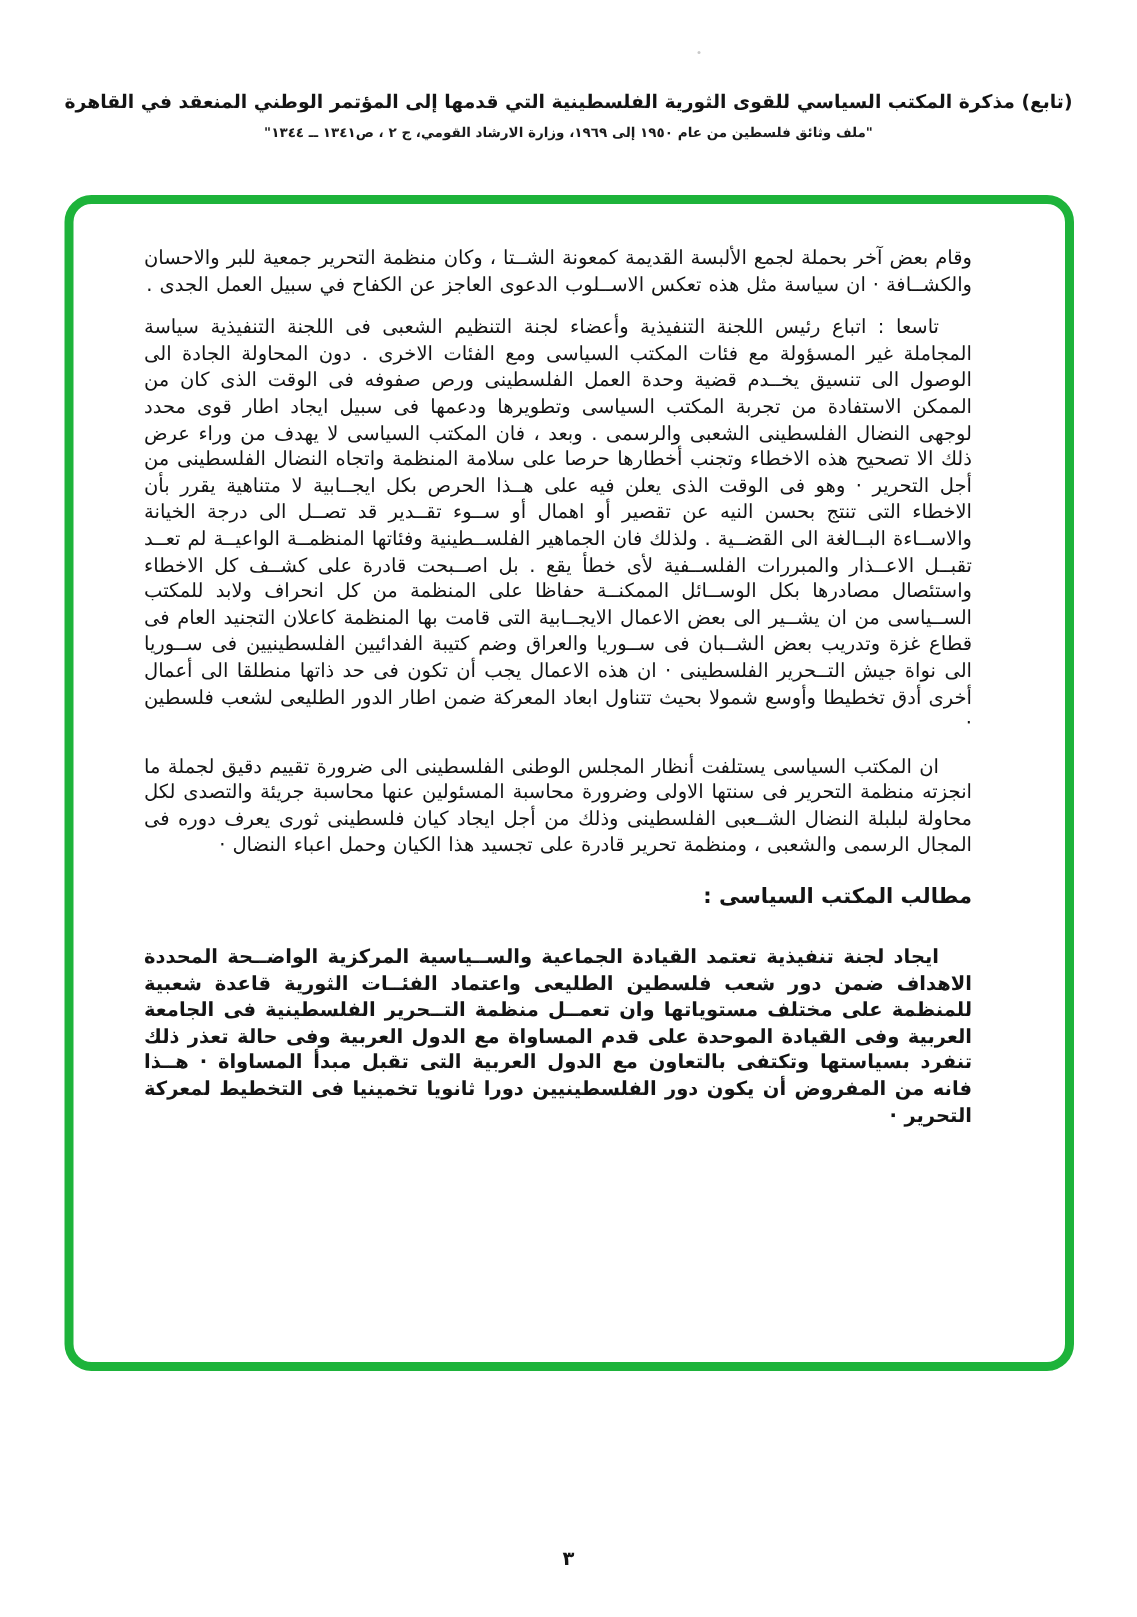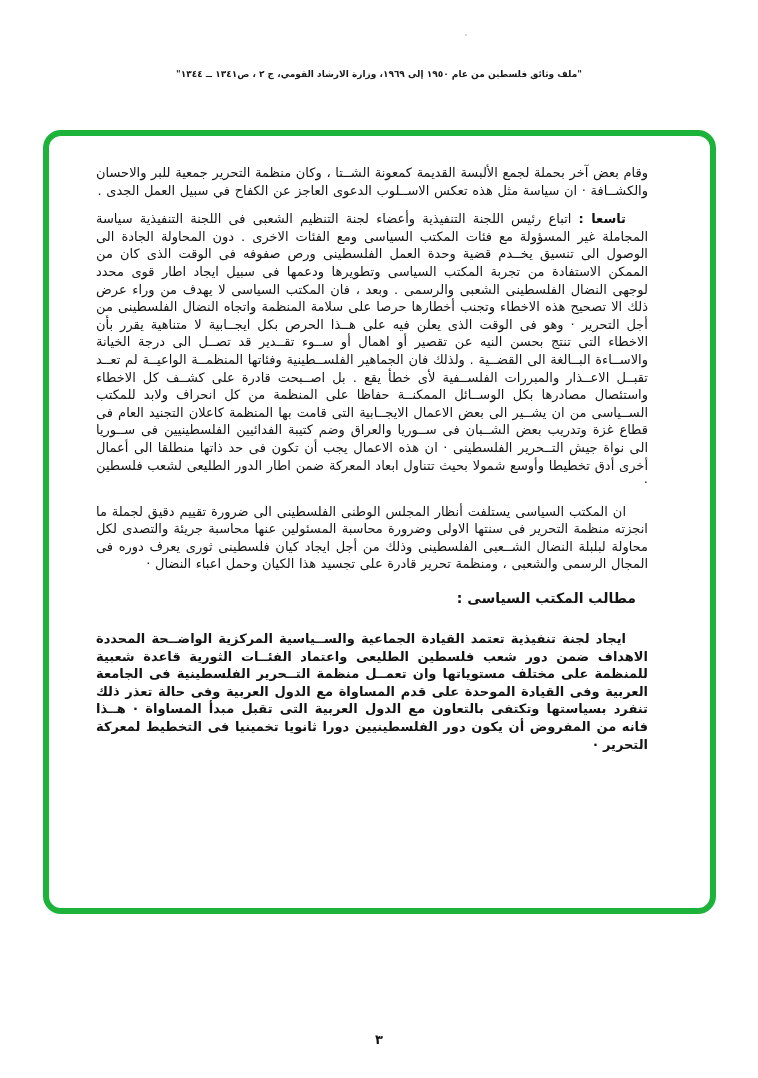--- a/index.html
+++ b/index.html
@@ -55,25 +55,25 @@
   }
   .para {
     font-size: 13px;
     line-height: 17.6px;
     margin: 0 0 11px 0;
     text-indent: 22px;
     word-spacing: 0.5px;
   }
   .para.flush { text-indent: 0; }
   .para.bold { font-weight: bold; margin-top: 24px; }
-  .para .lead { font-weight: bold; }
+  .para .lead { font-weight: normal; }
   .section-heading {
     font-size: 14px;
     font-weight: bold;
-    margin: 17px 12px 15px 0;
+    margin: 17px 0 15px 0;
     text-align: right;
   }
   .page-number {
     position: absolute;
     top: 1032px;
     left: 0;
     right: 0;
     text-align: center;
     font-size: 13px;
     font-weight: bold;
@@ -87,20 +87,21 @@
     background: #c9c9c9;
     border-radius: 50%;
   }
 </style>
 </head>
 <body>
 
 <div class="scan-artifact-dot"></div>
 
 <header class="page-header">
+  <div class="header-line1">(تابع) مذكرة المكتب السياسي للقوى الثورية الفلسطينية التي قدمها إلى المؤتمر الوطني المنعقد في القاهرة</div>
   <div class="header-line2">"ملف وثائق فلسطين من عام ١٩٥٠ إلى ١٩٦٩، وزارة الارشاد القومي، ج ٢ ، ص١٣٤١ ــ ١٣٤٤"</div>
 </header>
 
 <div class="green-frame">
   <div class="textblock">
 
     <p class="para flush">وقام بعض آخر بحملة لجمع الألبسة القديمة كمعونة الشــتا ، وكان منظمة التحرير جمعية للبر والاحسان والكشــافة · ان سياسة مثل هذه تعكس الاســلوب الدعوى العاجز عن الكفاح في سبيل العمل الجدى .</p>
 
     <p class="para">
       <span class="lead">تاسعا :</span>

